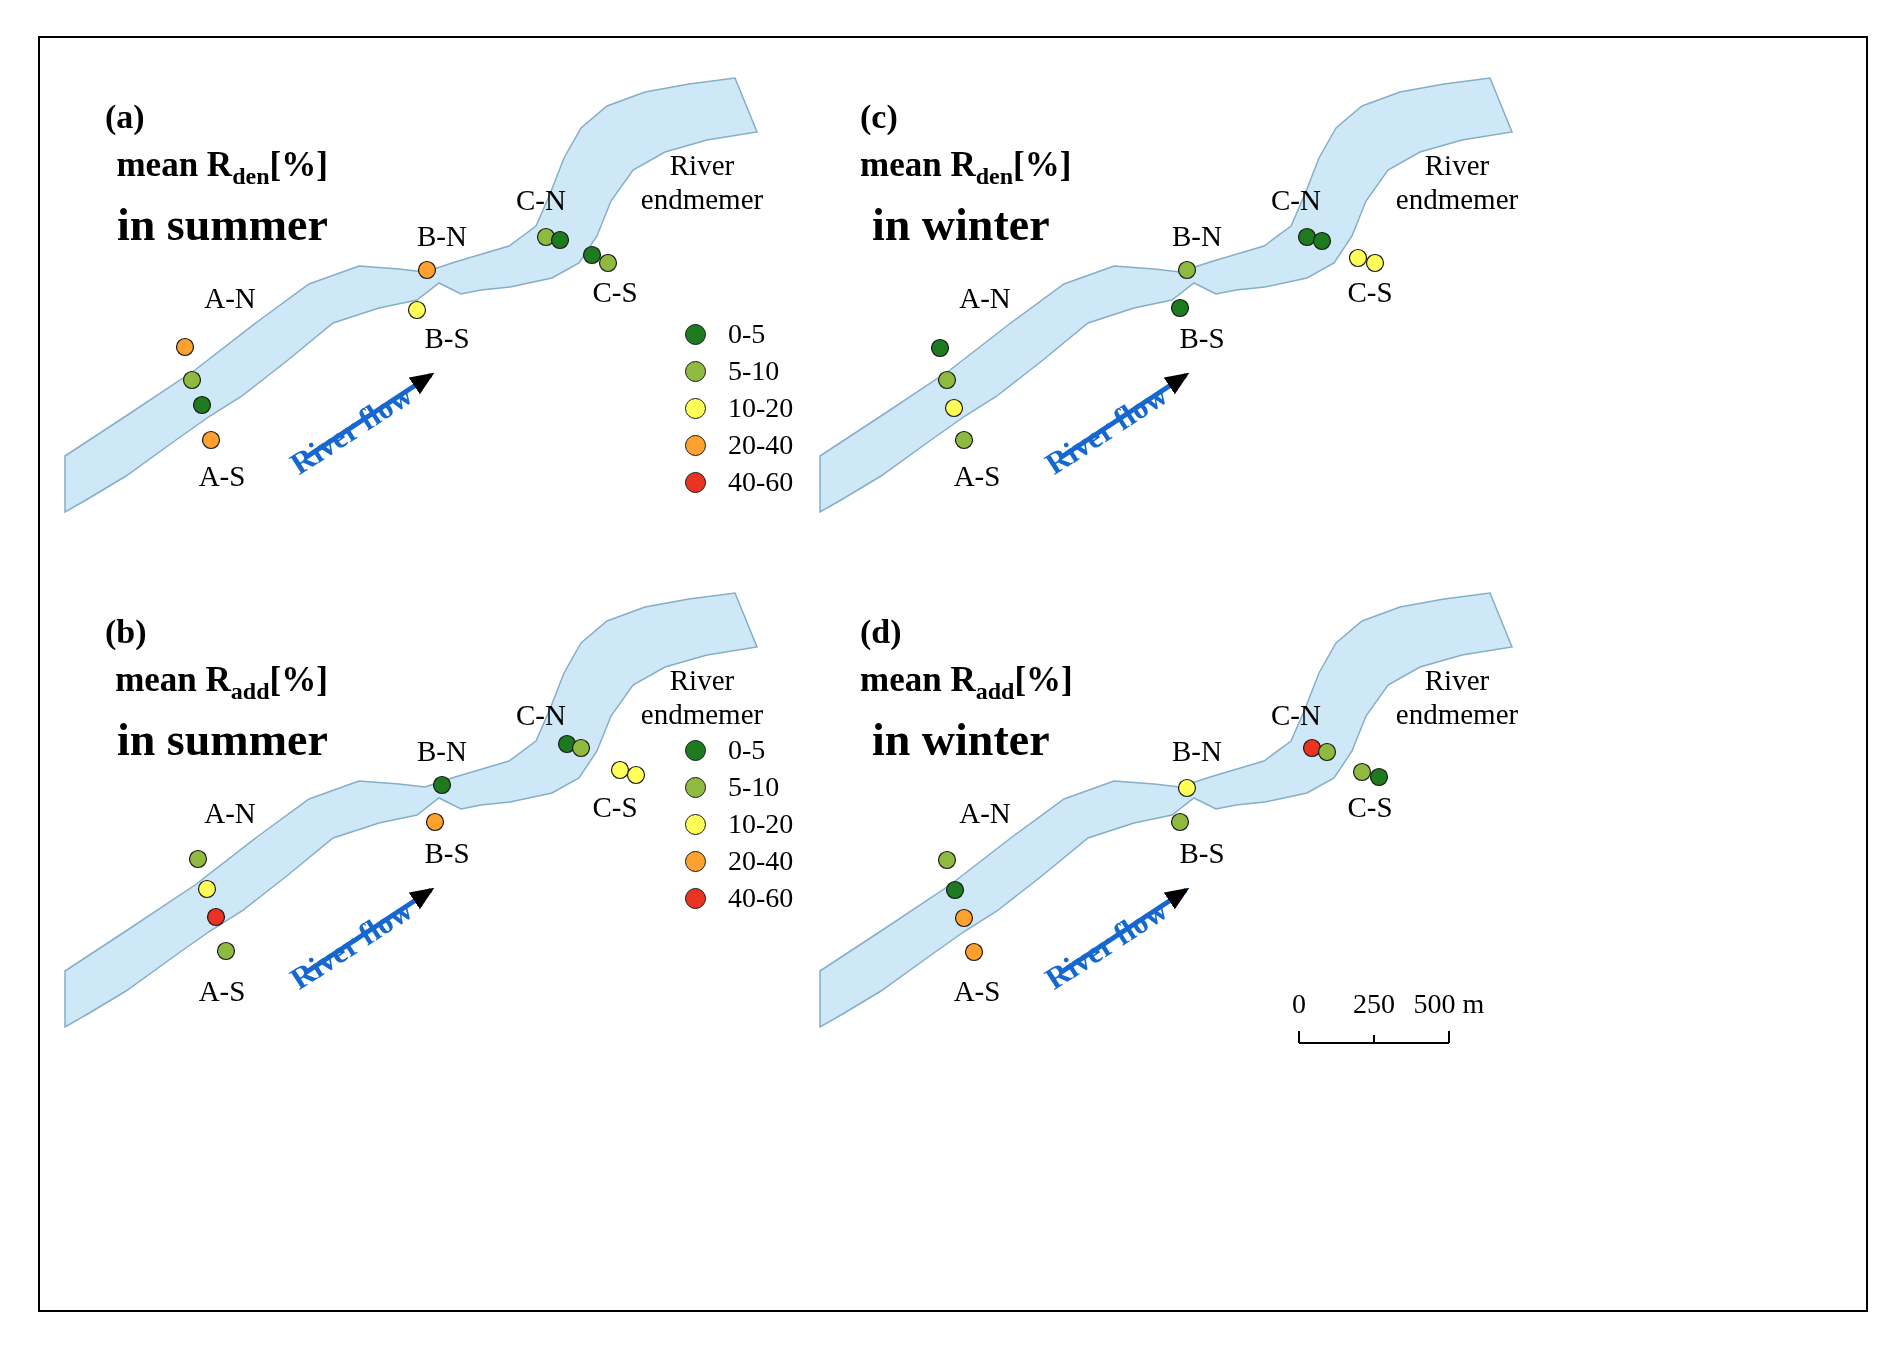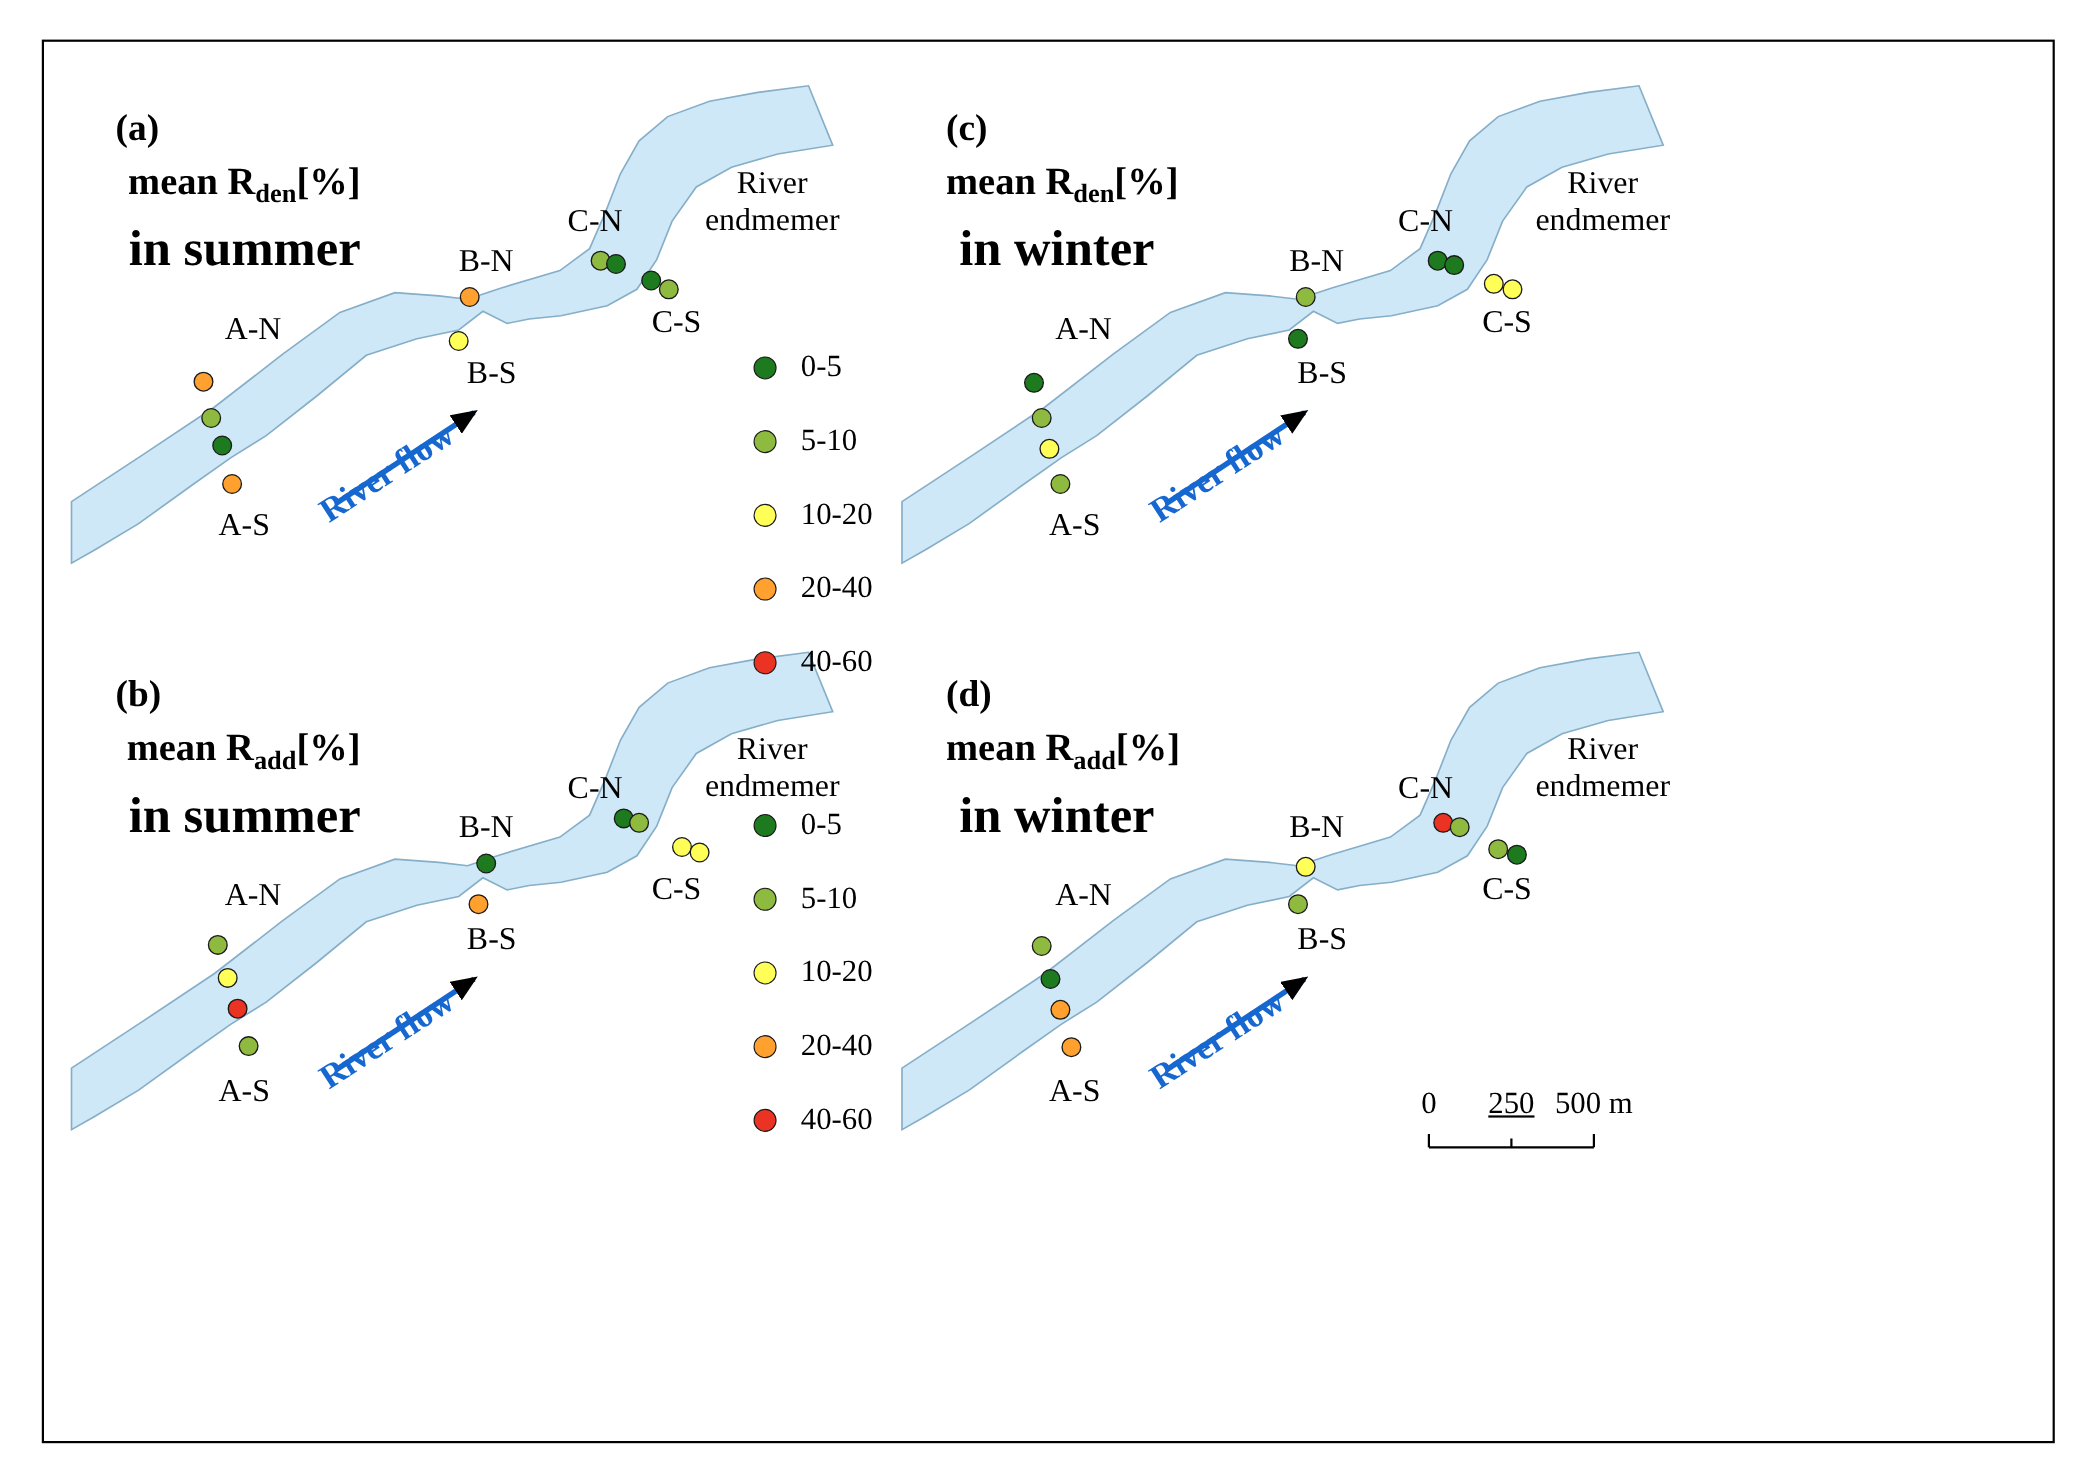--- a/index.html
+++ b/index.html
@@ -18,30 +18,30 @@
   .flow-arrow{stroke:var(--flow-blue);stroke-width:5px;}
   text{font-family:"Liberation Serif",serif;}
   .station{font-size:29px;fill:#000;text-anchor:middle;}
   .flow{font-size:31px;font-weight:bold;fill:var(--flow-blue);text-anchor:middle;}
   .pt{stroke:#1a1a1a;stroke-width:1.2px;}
   .title{position:absolute;left:48px;top:24px;font-weight:bold;line-height:1.38;}
   .idx{font-size:34px;}
   .metric{font-size:35px;text-align:right;}
   .metric sub{font-size:24px;}
   .season{font-size:46px;padding-left:12px;}
-  .legend{position:absolute;display:flex;flex-direction:column;gap:35px;text-align:right;}
+  .legend{position:absolute;display:flex;flex-direction:column;gap:5px;text-align:right;}
   .legend-top{left:645px;top:280px;}
   .legend-bottom{left:645px;top:696px;}
   .legend-row{display:flex;align-items:center;gap:22px;}
   .legend-dot{width:19px;height:19px;border-radius:50%;border:1px solid #1a1a1a;flex:none;}
   .legend-label{font-size:28px;}
   .scalebar{position:absolute;left:1247px;top:950px;width:200px;height:72px;}
   .sb-label{position:absolute;top:0;font-size:28px;transform:translateX(-50%);white-space:nowrap;}
   .sb-0{left:12px;}
-  .sb-250{left:87px;text-decoration:underline;}
+  .sb-250{left:87px;}
   .sb-500{left:162px;}
   .sb-ruler{position:absolute;left:0;top:42px;}
 </style>
 </head>
 <body>
 
 <div class="frame">
 
   <svg width="0" height="0" style="position:absolute" aria-hidden="true">
     <defs>

